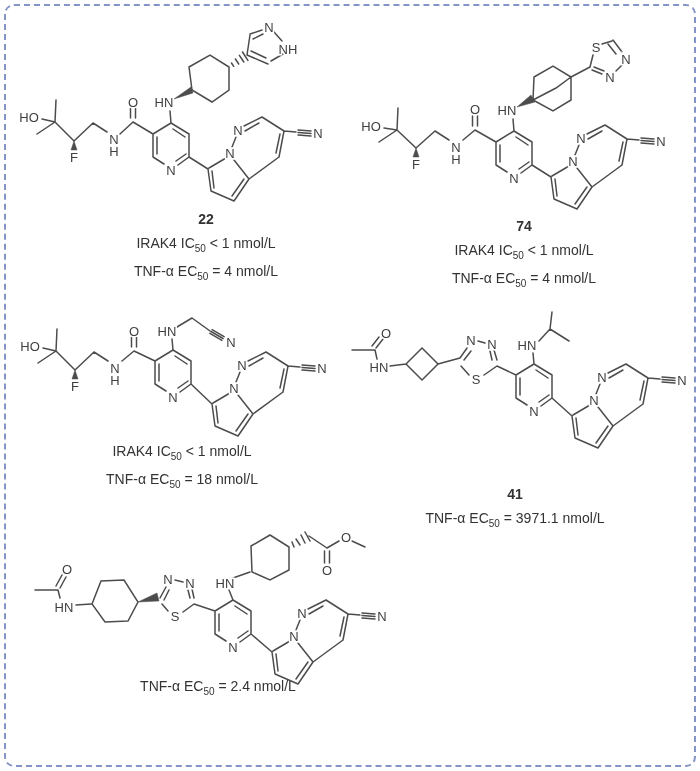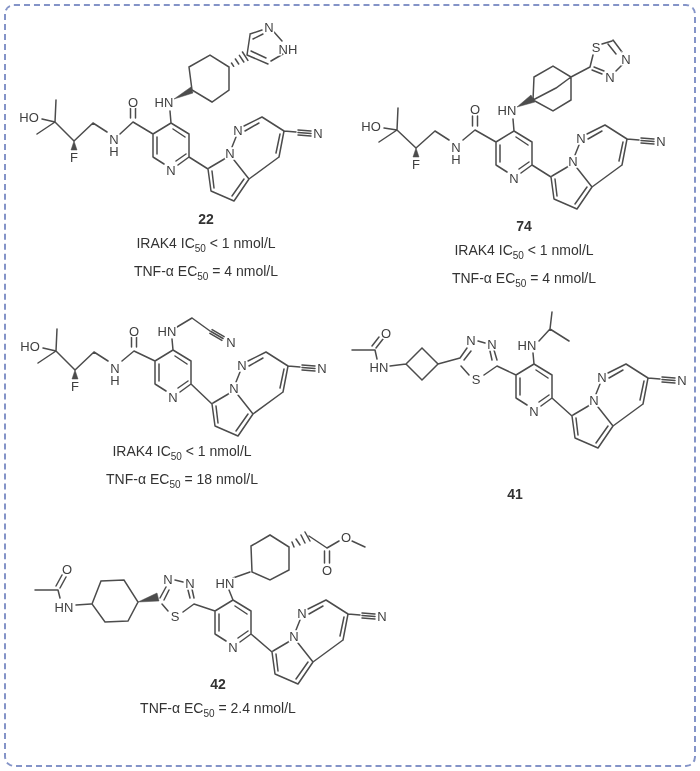--- a/index.html
+++ b/index.html
@@ -136,18 +136,18 @@
   <div class="cline"><span>TNF-α EC</span><sub>50</sub><span> = 4 nmol/L</span></div>
 </div>
 
 <div class="cblock" style="left:42px; top:440px;">
   <div class="cline"><span>IRAK4 IC</span><sub>50</sub><span> &lt; 1 nmol/L</span></div>
   <div class="cline"><span>TNF-α EC</span><sub>50</sub><span> = 18 nmol/L</span></div>
 </div>
 
 <div class="cblock" style="left:375px; top:440px;margin-top:45px;">
   <div class="cnum">41</div>
+  <div class="cline"><span>TNF-α EC</span><sub>50</sub><span> = 3971.1 nmol/L</span></div>
 </div>
 
 <div class="cblock" style="left:78px; top:675px;">
-  <div class="cnum">42</div>
   <div class="cline"><span>TNF-α EC</span><sub>50</sub><span> = 2.4 nmol/L</span></div>
 </div>
 
 </body></html>

